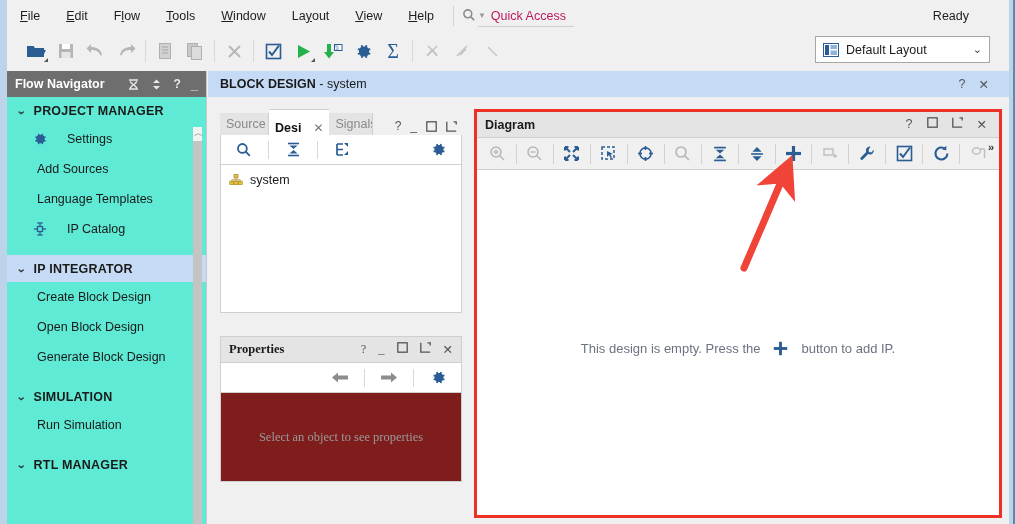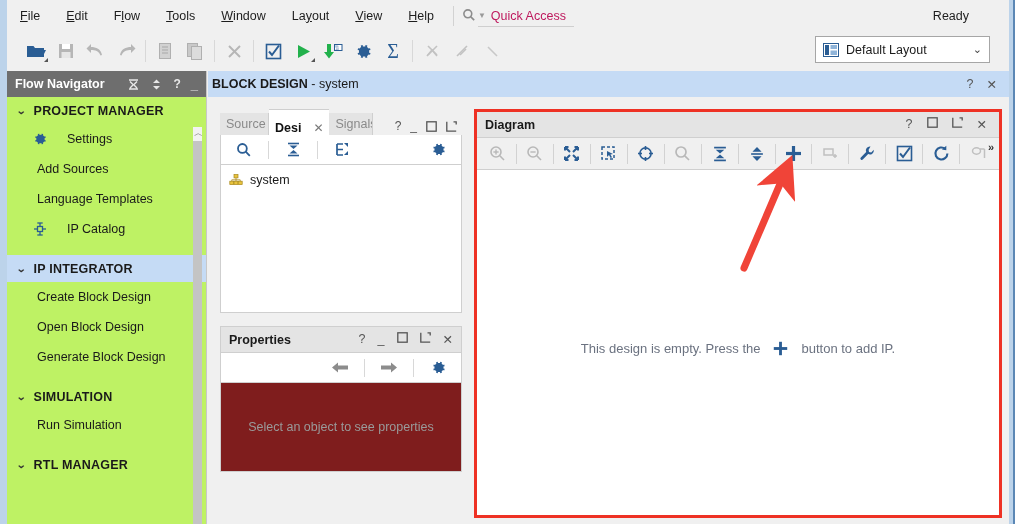--- a/index.html
+++ b/index.html
@@ -68,21 +68,21 @@
     position:absolute; right:19px; top:5px;
     width:175px; height:27px; background:#fff; border:1px solid #a6a6a6;
     display:flex; align-items:center; padding:0 7px; gap:7px;
     font-size:12.5px;
   }
   .layout-combo .chev{ margin-left:auto; color:#444; font-size:11px; }
 
   
   .flownav{
     position:absolute; left:0; top:71px; bottom:0; width:200px;
-    background:#bef264; border-right:1px solid #c8c8c8;
+    background:#5eead4; border-right:1px solid #c8c8c8;
   }
   .fn-header{
     height:26px; background:#6e6e6e; color:#fff;
     display:flex; align-items:center; padding:0 8px;
     font-size:12.5px; font-weight:bold;
   }
   .fn-header .fn-icons{ margin-left:auto; display:flex; align-items:center; gap:10px; }
   .fn-header .fn-icons span{ color:#e8e8e8; font-size:12px; line-height:1; }
   .fn-body{ position:absolute; top:26px; left:0; right:0; bottom:0; overflow:hidden; }
   .fn-group{
@@ -103,21 +103,21 @@
   .fn-scroll .track{ position:absolute; inset:0; background:#f2f2f2; }
   .fn-scroll .thumb{ position:absolute; left:0; right:0; top:14px; height:390px; background:#c4c4c4; }
   .fn-scroll .up{ position:absolute; top:0; left:1px; color:#777; font-size:9px; }
 
   
   .main{
     position:absolute; left:201px; right:0; top:71px; bottom:0; background:#f0f0f0;
   }
   .bd-header{
     height:26px; background:#c5dbf5;
-    display:flex; align-items:center; padding:0 4px;
+    display:flex; align-items:center; padding:0 12px;
     font-size:12.5px;
   }
   .bd-header b{ font-weight:bold; }
   .bd-header .bd-icons{ margin-left:auto; display:flex; gap:13px; color:#555; padding-right:8px;}
 
   
   .leftcol{
     position:absolute; left:12px; top:38px; width:242px; bottom:6px;
   }
   .tabrow{
@@ -146,21 +146,21 @@
     display:flex; align-items:center; padding:0 8px; gap:2px;
   }
   .ptoolbar .sep{ width:1px;height:18px;background:#d8d8d8;margin:0 7px;}
   .tree{
     background:#fff; border:1px solid #cfcfcf; border-top:none;
     height:148px; padding:8px 15px 0 8px;
   }
   .tree-row{ display:flex; align-items:center; gap:7px; font-size:12.5px; }
   .tree-row .lbl{ color:#1a1a1a; }
 
-  .props{ margin-top:13px; }
+  .props{ margin-top:23px;font-family:Liberation Serif, serif; }
   .props-header{
     height:27px; background:#e4e4e4; border:1px solid #cfcfcf;
     display:flex; align-items:center; padding:0 8px; font-size:12.5px; font-weight:bold;
   }
   .props-header .picons{ margin-left:auto; display:flex; gap:12px; color:#555; font-weight:normal;}
   .props-tool{
     height:30px; background:#fff; border:1px solid #cfcfcf; border-top:none;
     display:flex; align-items:center; justify-content:flex-end; padding-right:8px; gap:3px;
   }
   .props-tool .sep{ width:1px;height:18px;background:#d8d8d8;margin:0 6px;}

